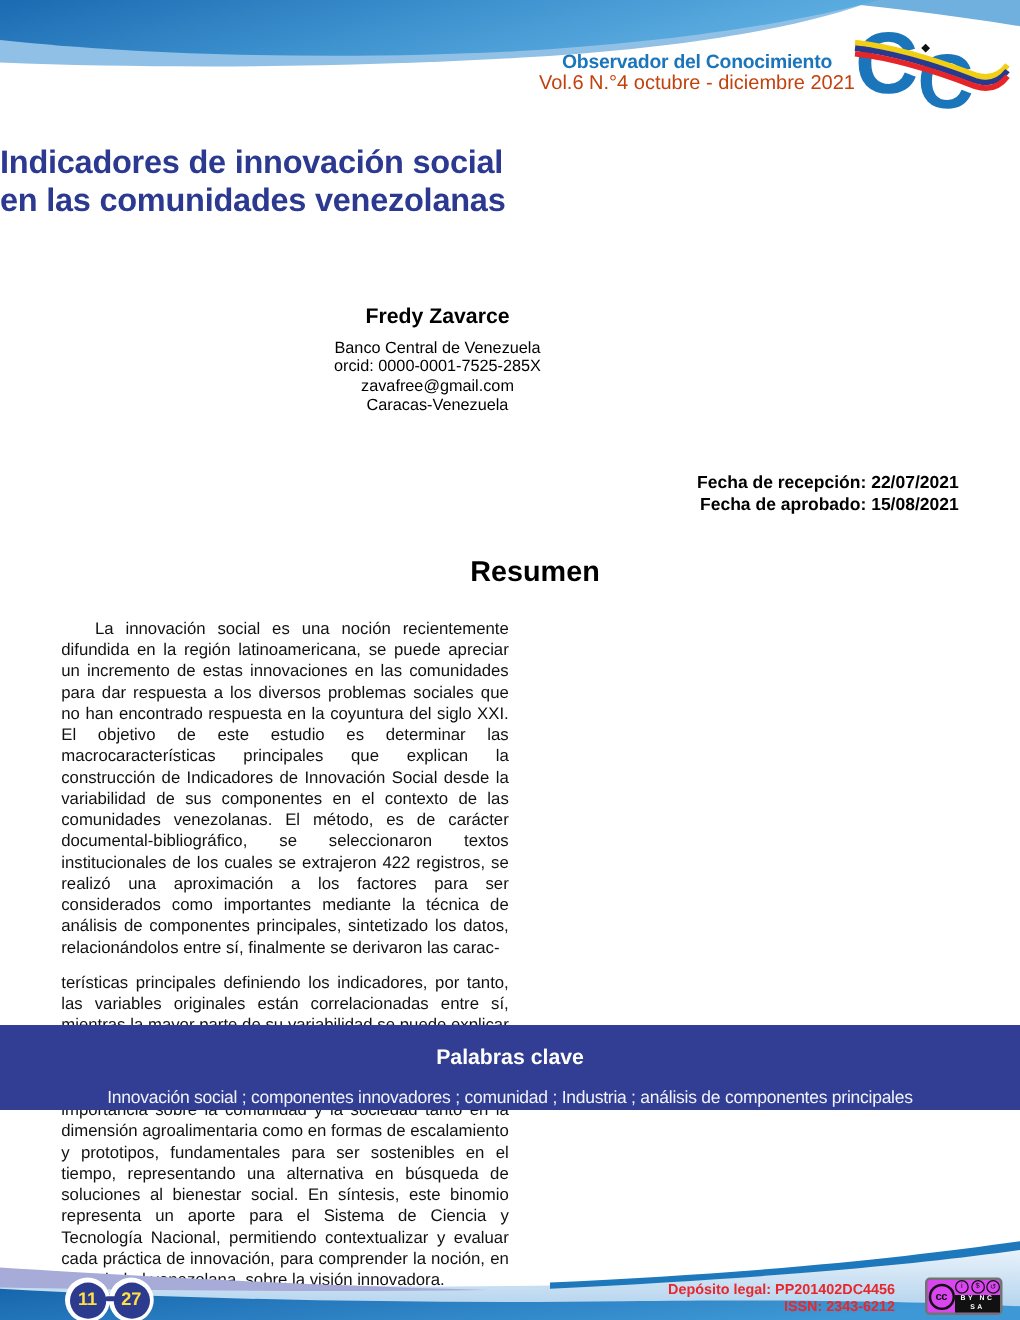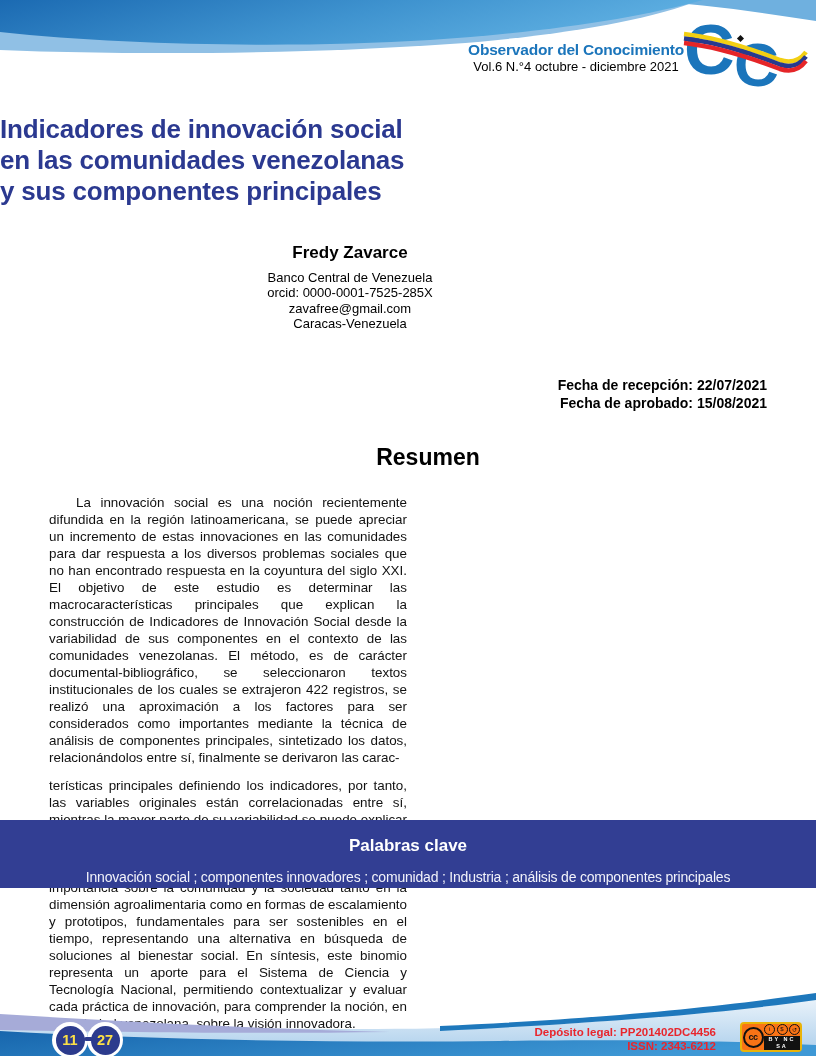--- a/index.html
+++ b/index.html
@@ -7,21 +7,21 @@
     position:relative;width:816px;height:1056px;margin:0 auto;
     background:#ffffff;overflow:hidden;
     font-family:"Liberation Sans",sans-serif;color:#1a1a1a;
   }
   
   .hdr-svg{position:absolute;top:0;left:0;display:block;}
   .brand{
     position:absolute;top:41px;right:132px;text-align:center;line-height:17px;
   }
   .brand .jname{font-size:15.5px;font-weight:bold;color:#1b75bb;letter-spacing:-.2px;}
-  .brand .jvol{font-size:13px;color:#000000;}
+  .brand .jvol{font-size:16px;color:#c2410c;}
   .logo{position:absolute;top:10px;right:8px;width:126px;height:82px;}
   
   .art-title{
     position:absolute;top:114px;left:0;width:816px;text-align:left;
     font-size:26px;font-weight:bold;color:#2b3990;line-height:31px;letter-spacing:-.2px;
   }
   .author{position:absolute;top:243px;left:0;width:700px;text-align:center;}
   .author .a-name{font-size:17px;font-weight:bold;color:#000;margin-bottom:7px;}
   .author .a-line{font-size:13px;line-height:15.4px;color:#000;}
   .author a.a-line{color:#000;text-decoration:none;display:block;}
@@ -65,21 +65,21 @@
   .pg-dash{
     position:absolute;left:84px;top:1037px;width:9px;height:3.5px;border-radius:2px;
     background:#2c3b8d;z-index:6;
   }
   .legal{
     position:absolute;right:100px;bottom:3px;text-align:right;z-index:4;
     color:#e8262d;font-weight:bold;font-size:11.5px;line-height:13.5px;
   }
   .cc-badge{
     position:absolute;right:14px;bottom:4px;width:58px;height:26px;z-index:4;
-    background:#f97316;border:2px solid #eab308;border-radius:4px;display:flex;cursor:pointer;
+    background:#d946ef;border:2px solid #737373;border-radius:4px;display:flex;cursor:pointer;
   }
   .cc-left{width:22px;display:flex;align-items:center;justify-content:center;}
   .cc-big{
     width:17px;height:17px;border:2px solid #111;border-radius:50%;
     font-size:9px;font-weight:bold;color:#111;display:flex;align-items:center;justify-content:center;
     letter-spacing:-.5px;
   }
   .cc-right{flex:1;display:flex;flex-direction:column;justify-content:flex-end;}
   .cc-icons{display:flex;gap:1.5px;justify-content:center;margin:1.5px 0;}
   .cc-ico{
@@ -125,21 +125,20 @@
       <path d="M2,24 C38,28 72,40 98,50 C110,54 118,50 124,42" fill="none" stroke="#f2cf13" stroke-width="4.5"></path>
       <path d="M2,28.5 C38,32.5 72,44.5 98,54.5 C110,58.5 118,54.5 124,46.5" fill="none" stroke="#273a8e" stroke-width="4.5"></path>
       <path d="M2,33 C38,37 72,49 98,59 C110,63 118,59 124,51" fill="none" stroke="#e52528" stroke-width="4.5"></path>
       <rect x="56" y="26" width="5" height="5" fill="#111" transform="rotate(45 58.5 28.5)"></rect>
     </svg>
   </div>
 
   <div class="art-title">
     <div>Indicadores de innovación social</div>
     <div>en las comunidades venezolanas</div>
-    <div>y sus componentes principales</div>
   </div>
 
   <div class="author">
     <div class="a-name">Fredy Zavarce</div>
     <div class="a-line">Banco Central de Venezuela</div>
     <div class="a-line">orcid: 0000-0001-7525-285X</div>
     <a class="a-line" href="#">zavafree@gmail.com</a>
     <div class="a-line">Caracas-Venezuela</div>
   </div>
 

